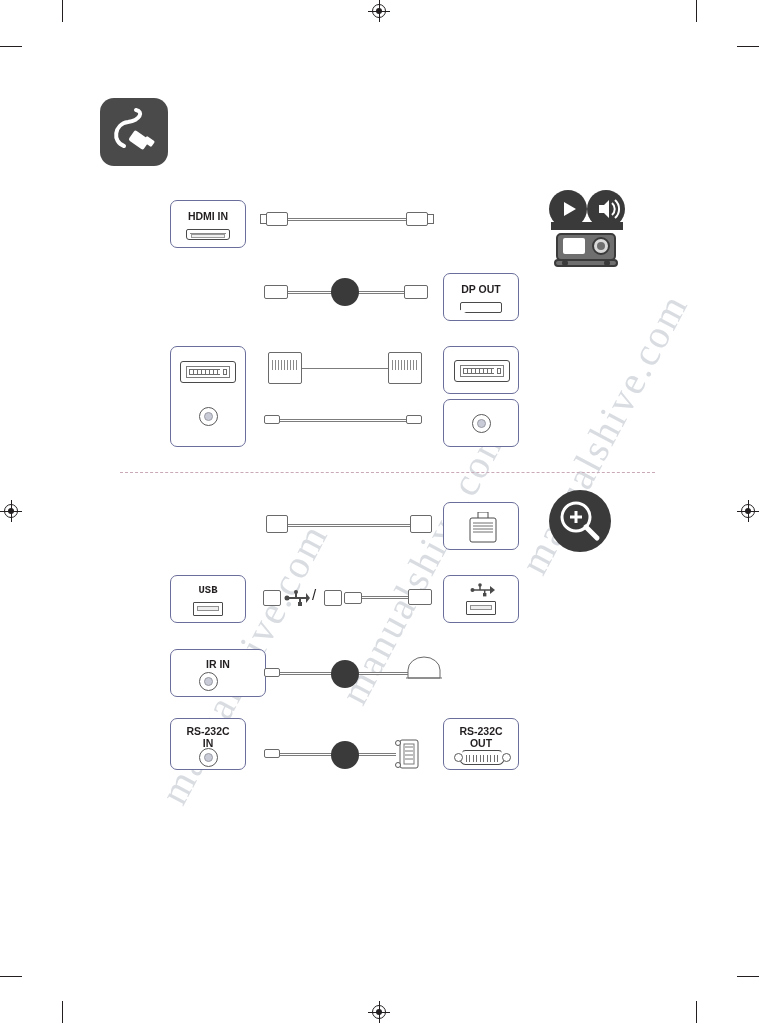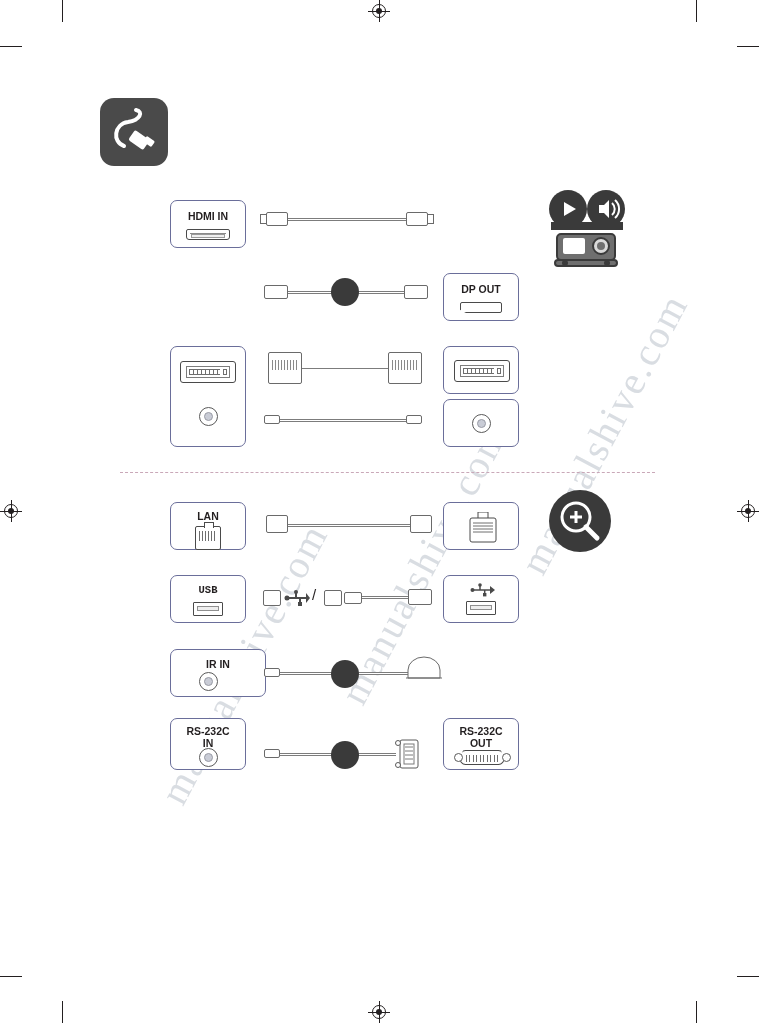--- a/index.html
+++ b/index.html
@@ -299,24 +299,20 @@
     <div class="plug" style="left:264px;top:415px;width:16px;height:9px;border-radius:2px;"></div>
     <div class="plug" style="left:406px;top:415px;width:16px;height:9px;border-radius:2px;"></div>
   </div>
 
   <div class="port" style="left:443px;top:399px;width:76px;height:48px;">
     <div class="jack" style="left:28px;top:14px;"></div>
   </div>
 
   <div class="divider" style="left:120px;top:472px;width:535px;"></div>
 
-  <div class="port" style="left:170px;top:502px;width:76px;height:48px;">
-    <div class="port-label" style="top:7px;">LAN</div>
-    <div class="lan-jack" style="top:23px;"></div>
-  </div>
 
   <div>
     <div class="cable2" style="left:288px;top:524px;width:122px;"></div>
     <div class="plug" style="left:266px;top:515px;width:22px;height:18px;border-radius:2px;"></div>
     <div class="plug" style="left:410px;top:515px;width:22px;height:18px;border-radius:2px;"></div>
   </div>
 
   <div class="port" style="left:443px;top:502px;width:76px;height:48px;">
     <div style="position:absolute;left:25px;top:9px;">
       <svg width="28" height="32" viewBox="0 0 28 32">

